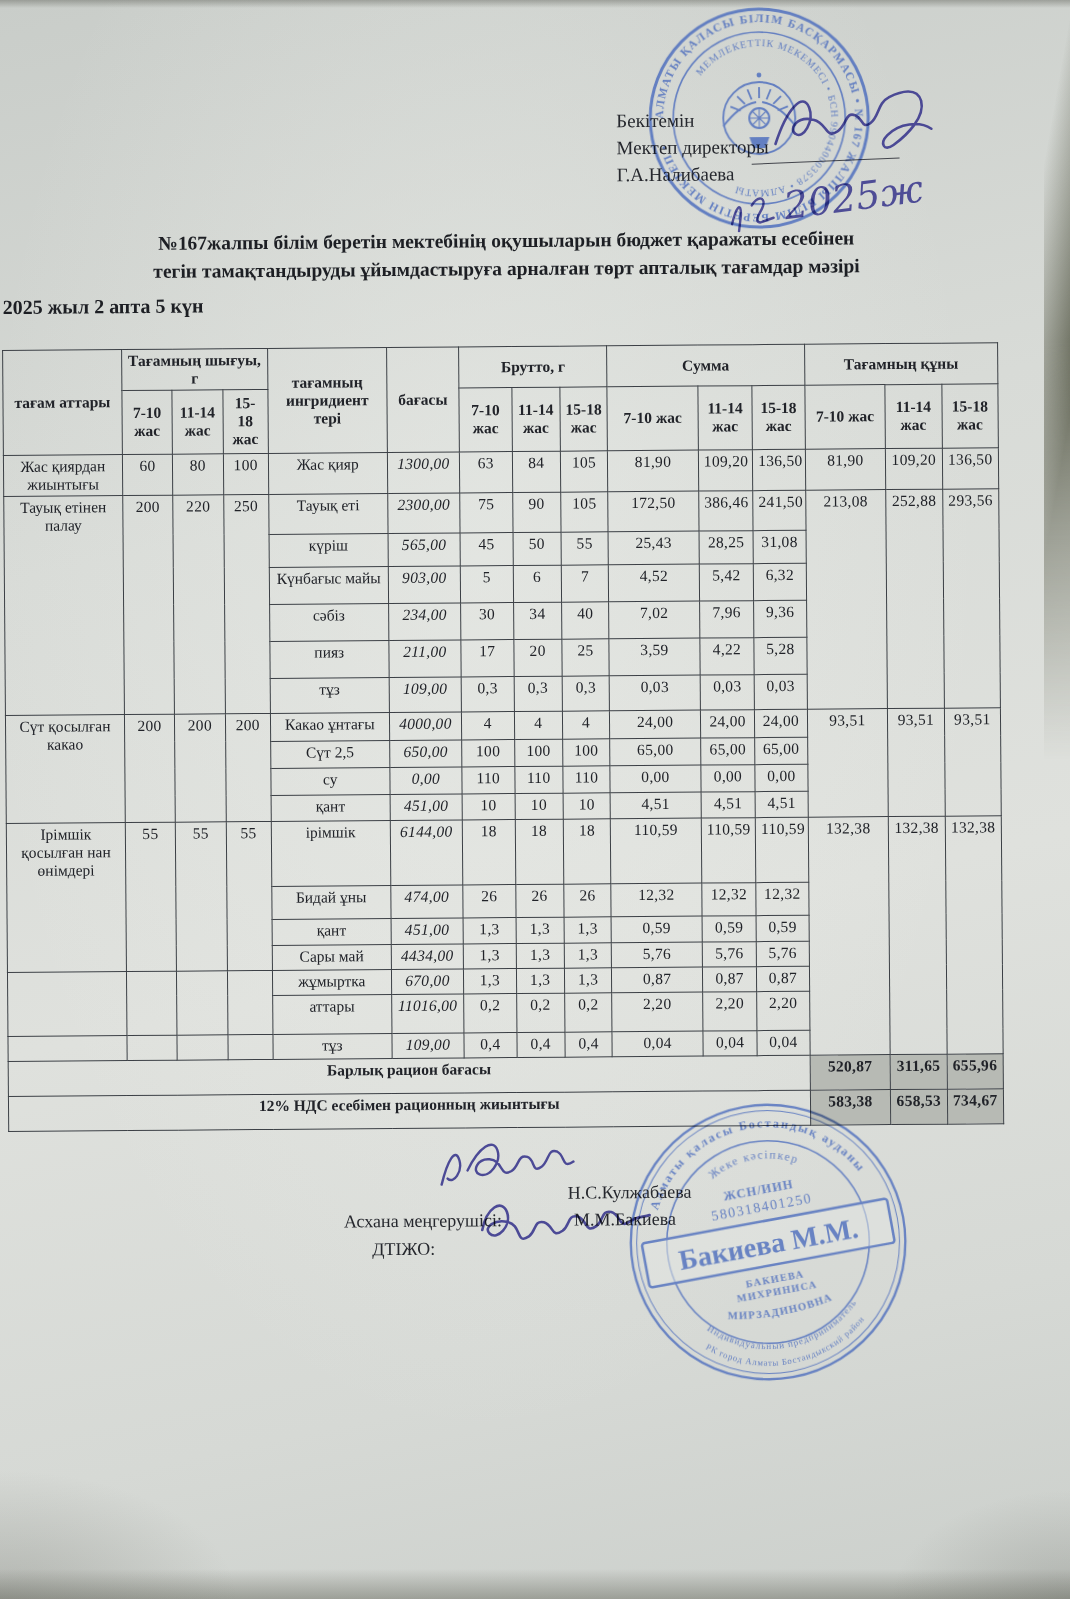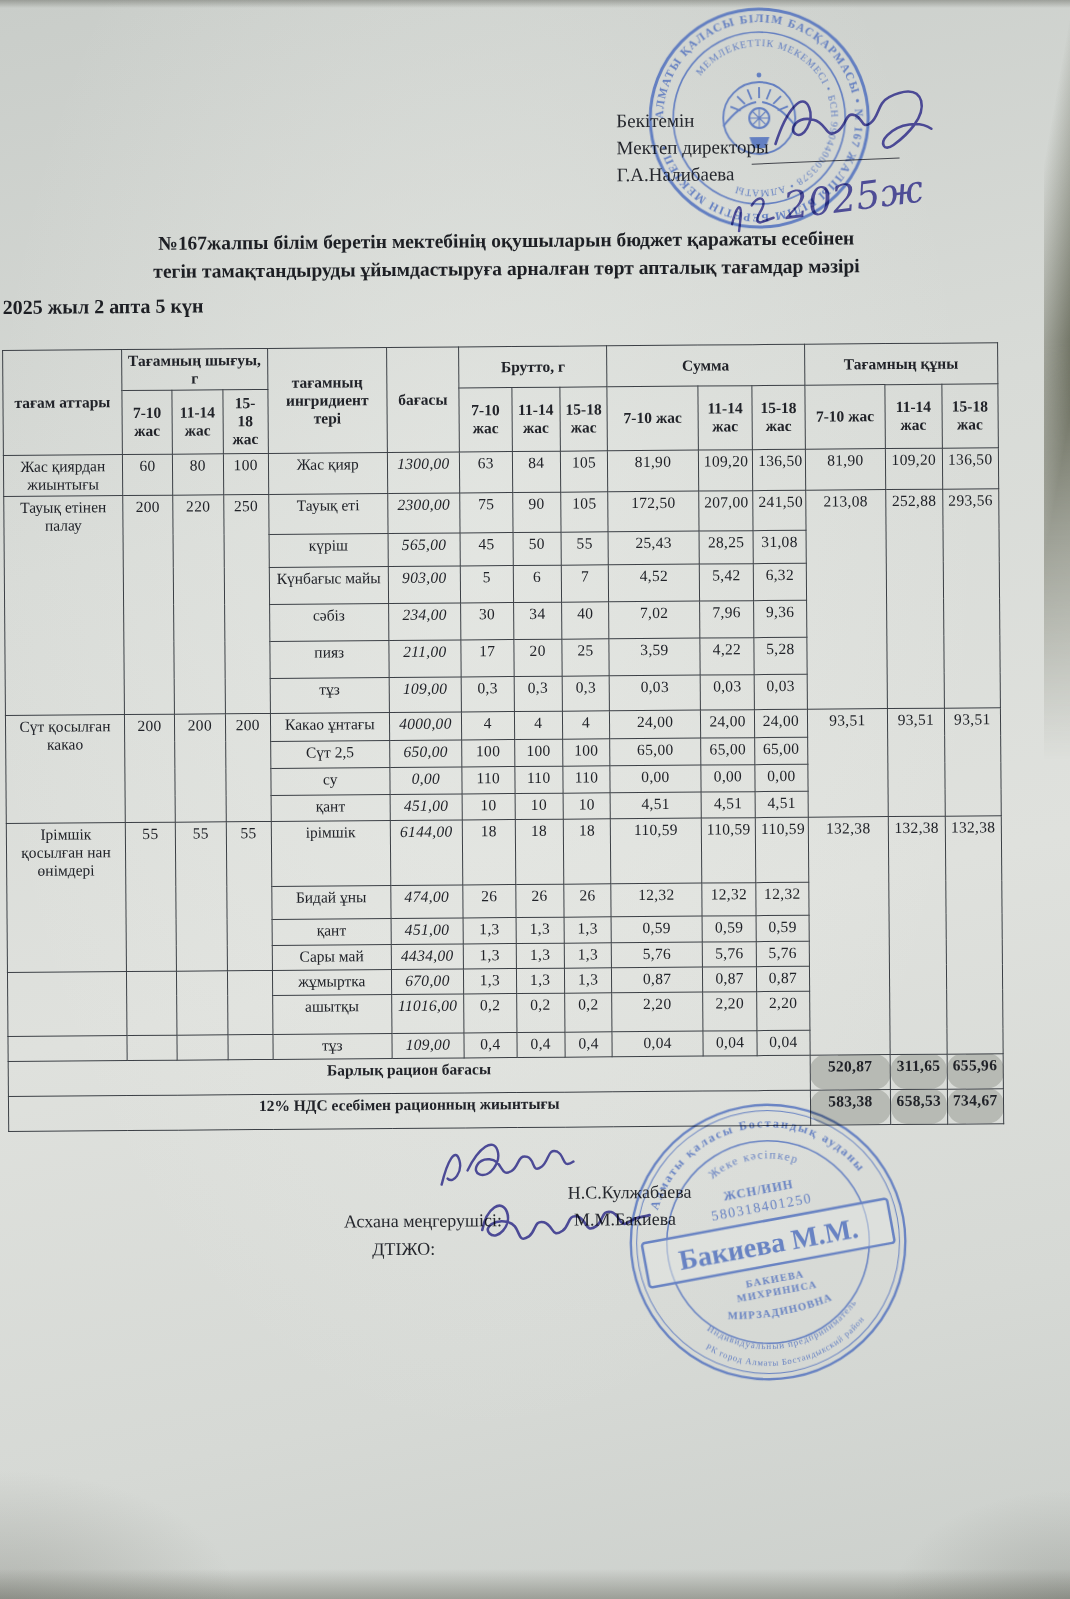--- a/index.html
+++ b/index.html
@@ -35,21 +35,21 @@
   td.num { font-size:16px; letter-spacing:0.3px; }
   td.dc  { text-align:left; vertical-align:top; padding:3px 4px; }
   td.mid { vertical-align:middle; }
   td.ic  { text-align:left; vertical-align:bottom; padding-left:6px; padding-bottom:3px; }
   td.pc  { vertical-align:middle;font-style:italic; }
   td.bc  { vertical-align:top; }
   td.sc  { vertical-align:middle; }
   td.cc  { vertical-align:top; }
   td.faded { color:#8a9095; }
   td.totlabel { text-align:left; font-weight:bold; font-size:17px; vertical-align:middle; padding-left:6px; }
-  td.totval { background:#b7bab4; font-weight:bold; text-align:right; vertical-align:top; padding-right:7px;border-radius:16px; }
+  td.totval { background:#b7bab4; font-weight:bold; text-align:right; vertical-align:top; padding-right:7px; }
 
   
   .f-label { position:absolute; font-size:18px; color:#26282e; }
 
   
   .stampish { position:absolute; mix-blend-mode:multiply; filter:blur(0.35px); }
   .inkish   { position:absolute; mix-blend-mode:multiply; }
 
   
   .edge-right {
@@ -193,21 +193,21 @@
       <td class="dc" rowspan="6">Тауық етінен палау</td>
       <td class="num" rowspan="6">200</td>
       <td class="num" rowspan="6">220</td>
       <td class="num" rowspan="6">250</td>
       <td class="ic">Тауық еті</td>
       <td class="pc num">2300,00</td>
       <td class="bc num">75</td>
       <td class="bc num">90</td>
       <td class="bc num">105</td>
       <td class="sc num">172,50</td>
-      <td class="sc num">207,00</td>
+      <td class="sc num">386,46</td>
       <td class="sc num">241,50</td>
       <td class="cc num" rowspan="6">213,08</td>
       <td class="cc num" rowspan="6">252,88</td>
       <td class="cc num faded" rowspan="6">293,56</td>
     </tr>
     <tr style="height:33px">
       <td class="ic">күріш</td>
       <td class="pc num">565,00</td>
       <td class="bc num">45</td>
       <td class="bc num">50</td>
@@ -360,21 +360,21 @@
       <td class="ic">жұмыртка</td>
       <td class="pc num">670,00</td>
       <td class="bc num">1,3</td>
       <td class="bc num">1,3</td>
       <td class="bc num">1,3</td>
       <td class="sc num">0,87</td>
       <td class="sc num">0,87</td>
       <td class="sc num">0,87</td>
     </tr>
     <tr style="height:39px">
-      <td class="ic">ашытқы</td>
+      <td class="ic">аттары</td>
       <td class="pc num">11016,00</td>
       <td class="bc num">0,2</td>
       <td class="bc num">0,2</td>
       <td class="bc num">0,2</td>
       <td class="sc num">2,20</td>
       <td class="sc num">2,20</td>
       <td class="sc num">2,20</td>
     </tr>
     <tr style="height:25px">
       <td class="dc"></td>

